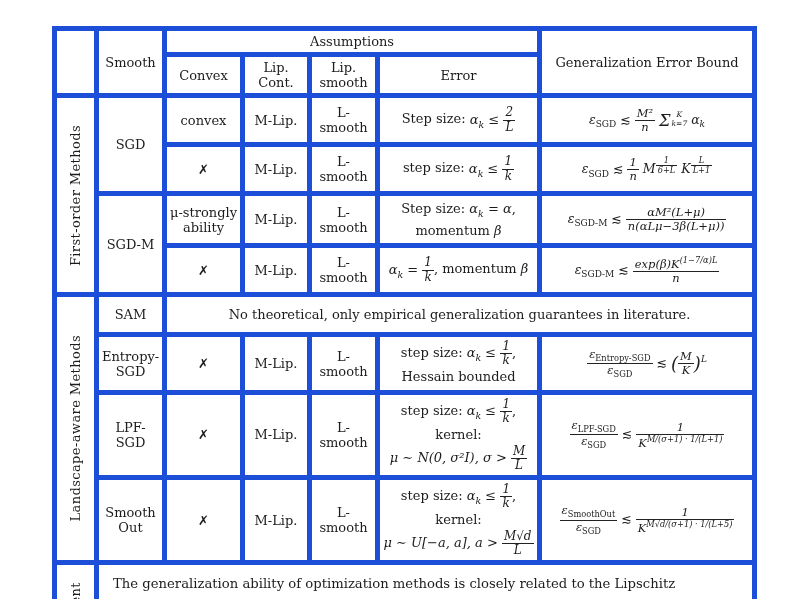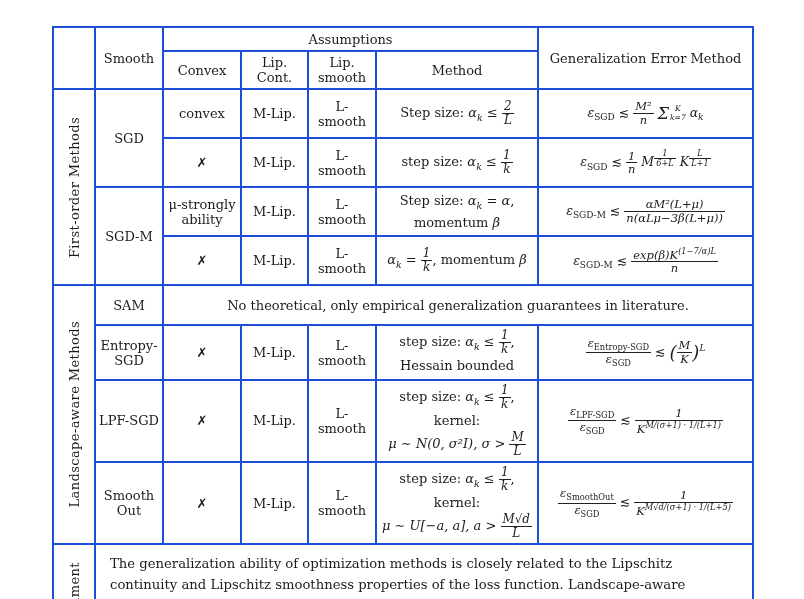--- a/index.html
+++ b/index.html
@@ -4,21 +4,21 @@
 <style>
   html,body{margin:0;padding:0;}
   body{
     width:804px;height:599px;overflow:hidden;background:#ffffff;
     font-family:"DejaVu Serif","DejaVu Sans","Liberation Serif",serif;
     color:#1c1c1c;
   }
   .wrap{padding:26px 0 0 52px;}
   table{border-collapse:collapse;table-layout:fixed;width:700px;border:2px solid #222;}
   td{
-    border:2px solid #1d4ed8;text-align:center;vertical-align:middle;
+    border:5px solid #1d4ed8;text-align:center;vertical-align:middle;
     font-size:13px;padding:3px 3px;font-weight:normal;overflow:hidden;
   }
   tr.sep td{border-top:2px solid #222;}
   .hrow{height:24px}.hrow2{height:36px}
   .r49{height:49px}.r40{height:40px}.r50{height:50px}.r84{height:84px}
   .side{width:42px;}
   .vert{
     writing-mode:vertical-rl;transform:rotate(180deg);
     margin:0 auto;font-size:13px;letter-spacing:.4px;white-space:nowrap;
   }
@@ -48,27 +48,27 @@
         <col style="width:68px">
         <col style="width:162px">
       <col style="width:215px">
     </colgroup>
 
     <tbody>
         <tr class="hrow">
       <td rowspan="2"></td>
       <td rowspan="2">Smooth</td>
       <td colspan="4">Assumptions</td>
-      <td rowspan="2">Generalization Error Method</td>
+      <td rowspan="2">Generalization Error Bound</td>
     </tr>
     <tr class="hrow2">
       <td>Convex</td>
       <td>Lip.<br>Cont.</td>
       <td>Lip.<br>smooth</td>
-      <td>Method</td>
+      <td>Error</td>
     </tr>
 
     <tr class="sep r49">
       <td rowspan="4" class="side">
             <div class="vert">First-order Methods</div>
           </td>
       <td rowspan="2">SGD</td>
       <td>convex</td>
       <td>M-Lip.</td>
       <td>L-smooth</td>

